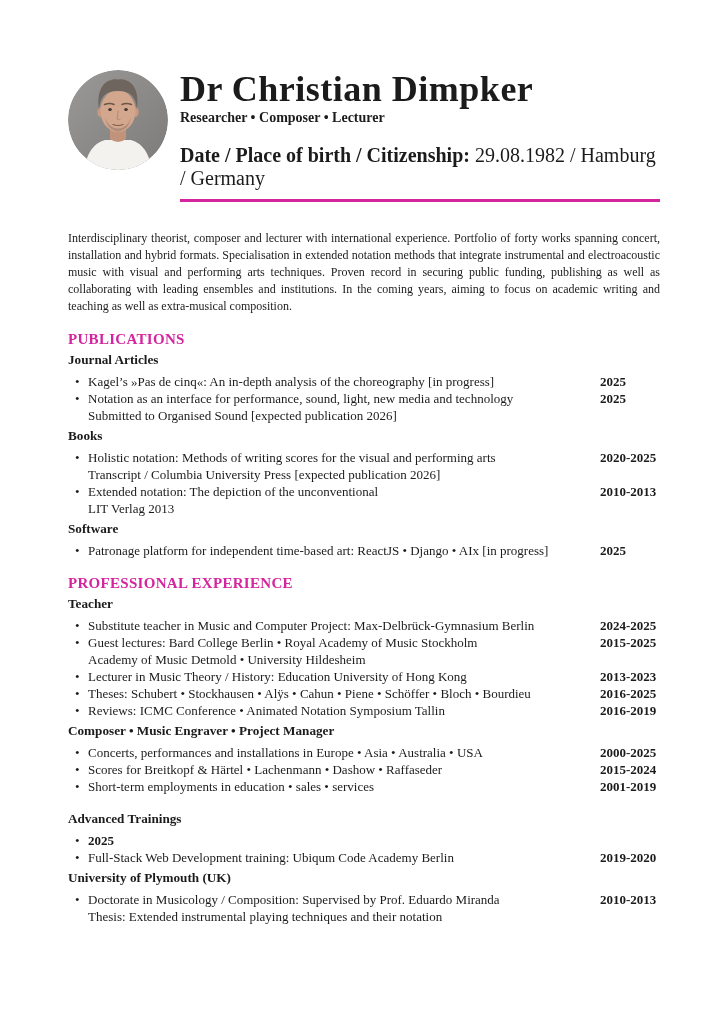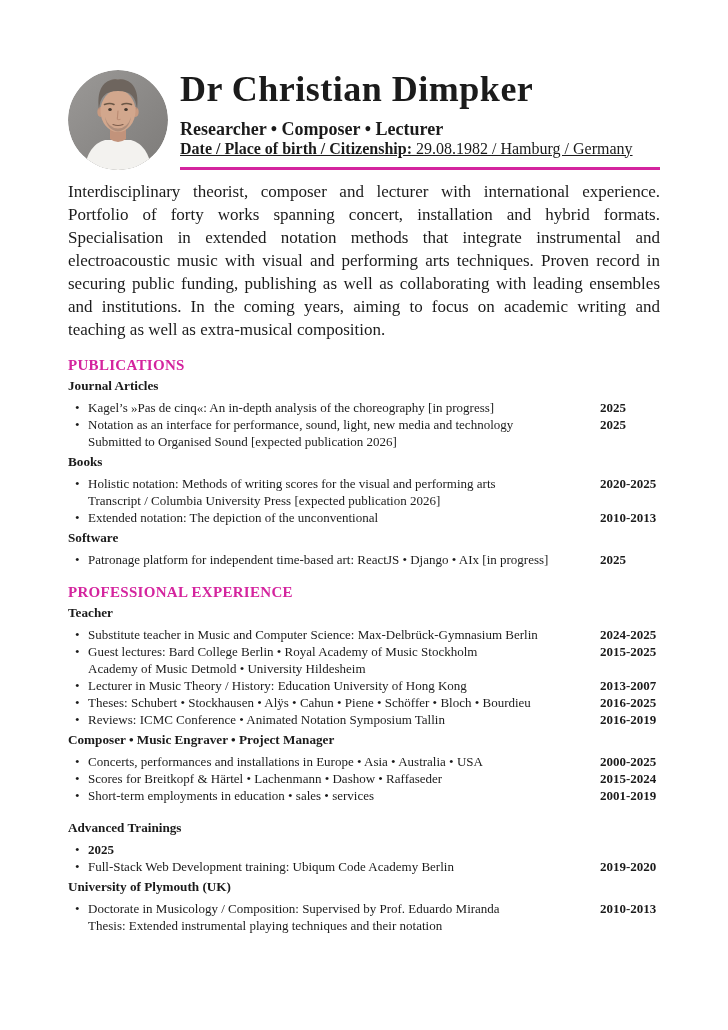--- a/index.html
+++ b/index.html
@@ -9,27 +9,27 @@
   .page{
     width:728px; height:1030px; background:#fff; overflow:hidden;
     padding:70px 68px 16px 68px; position:relative;border-radius:22px;
   }
   
   .header{ display:flex; align-items:flex-start; }
   .photo-wrap{ width:100px; height:100px; border-radius:50%; overflow:hidden; flex:0 0 auto; }
   .photo-wrap svg{ display:block; width:100%; height:100%; }
   .header-text{ flex:1 1 auto; margin-left:12px; padding-top:0; }
   h1.name{ font-size:36px; font-weight:700; line-height:1.1; letter-spacing:.5px; }
-  .roles{ font-size:18px; font-weight:700; margin-top:9px; }
-  .dob{ font-size:16px; margin-top:0;text-decoration:underline; }
+  .roles{ font-size:14px; font-weight:700; }
+  .dob{ font-size:20px; margin-top:18px; }
   .dob-label{ font-weight:700; }
   .accent-rule{ height:3px; background:var(--accent); margin-top:9px; }
   .contact{ font-size:11.5px; margin-top:12px; letter-spacing:.1px; }
   
-  .summary{ font-size:17px; line-height:23px; text-align:justify; margin-top:10px; }
+  .summary{ font-size:12px; line-height:17px; text-align:justify; margin-top:28px; }
   
   .section{ margin-top:16px; }
   .section-title{ font-size:15px; font-weight:700; color:var(--accent); letter-spacing:.3px; }
   .group-heading{ font-size:13.2px; font-weight:700; margin-top:4px; margin-bottom:5px; }
   .item-row{ display:flex; align-items:flex-start; font-size:13px; line-height:17px; }
   .bullet{ flex:0 0 20px; padding-left:7px; }
   .item-text{ flex:1 1 auto; min-width:0; padding-right:8px; }
   .item-years{ flex:0 0 60px; font-weight:700; white-space:nowrap; }
 </style>
 </head>
@@ -107,20 +107,21 @@
             <div class="item-text">
               <div class="item-line">Holistic notation: Methods of writing scores for the visual and performing arts</div>
               <div class="item-line">Transcript / Columbia University Press [expected publication 2026]</div>
             </div>
             <span class="item-years">2020-2025</span>
           </div>
           <div class="item-row">
             <span class="bullet">•</span>
             <div class="item-text">
               <div class="item-line">Extended notation: The depiction of the unconventional</div>
+              <div class="item-line">LIT Verlag 2013</div>
             </div>
             <span class="item-years">2010-2013</span>
           </div>
         </div>
         <div class="group">
           <h3 class="group-heading">Software</h3>
           <div class="item-row">
             <span class="bullet">•</span>
             <div class="item-text">
               <div class="item-line">Patronage platform for independent time-based art: ReactJS • Django • AIx [in progress]</div>
@@ -129,38 +130,38 @@
           </div>
         </div>
       </section>
       <section class="section">
         <h2 class="section-title">PROFESSIONAL EXPERIENCE</h2>
         <div class="group">
           <h3 class="group-heading">Teacher</h3>
           <div class="item-row">
             <span class="bullet">•</span>
             <div class="item-text">
-              <div class="item-line">Substitute teacher in Music and Computer Science: Max-Delbrück-Gymnasium Berlin</div>
+              <div class="item-line">Substitute teacher in Music and Computer Project: Max-Delbrück-Gymnasium Berlin</div>
             </div>
             <span class="item-years">2024-2025</span>
           </div>
           <div class="item-row">
             <span class="bullet">•</span>
             <div class="item-text">
               <div class="item-line">Guest lectures: Bard College Berlin • Royal Academy of Music Stockholm</div>
               <div class="item-line">Academy of Music Detmold • University Hildesheim</div>
             </div>
             <span class="item-years">2015-2025</span>
           </div>
           <div class="item-row">
             <span class="bullet">•</span>
             <div class="item-text">
               <div class="item-line">Lecturer in Music Theory / History: Education University of Hong Kong</div>
             </div>
-            <span class="item-years">2013-2007</span>
+            <span class="item-years">2013-2023</span>
           </div>
         </div>
         <div class="group">
           <div class="item-row">
             <span class="bullet">•</span>
             <div class="item-text">
               <div class="item-line">Theses: Schubert • Stockhausen • Alÿs • Cahun • Piene • Schöffer • Bloch • Bourdieu</div>
             </div>
             <span class="item-years">2016-2025</span>
           </div>

